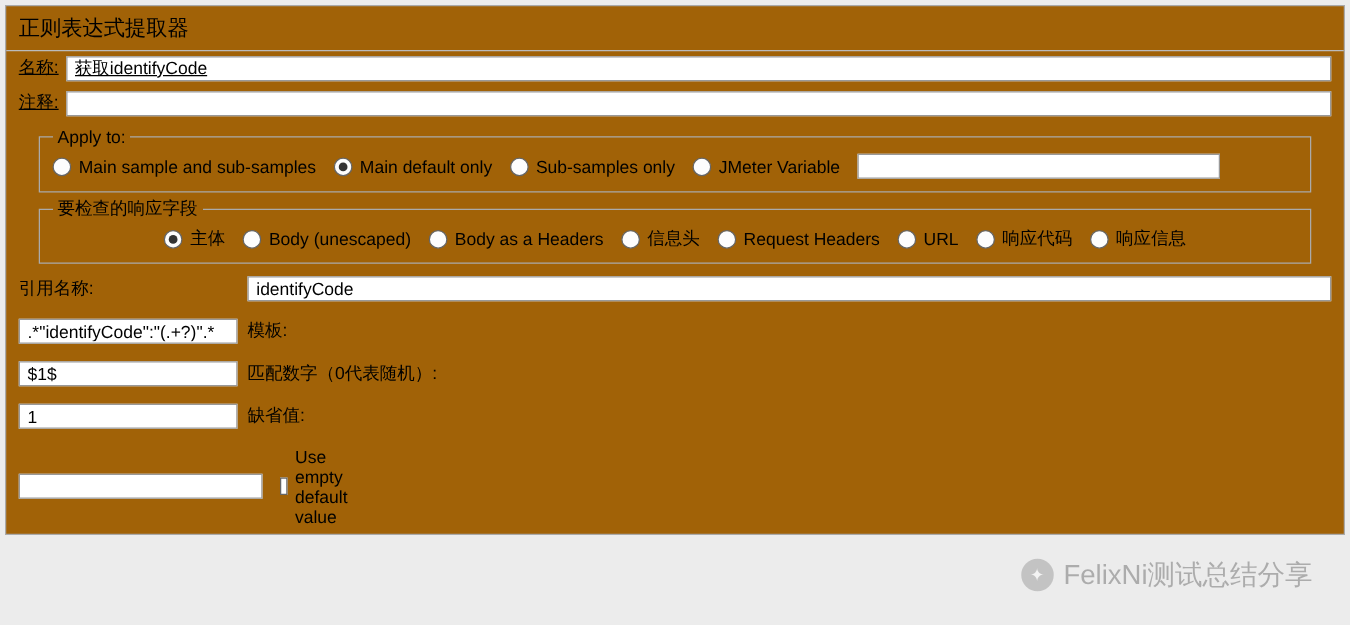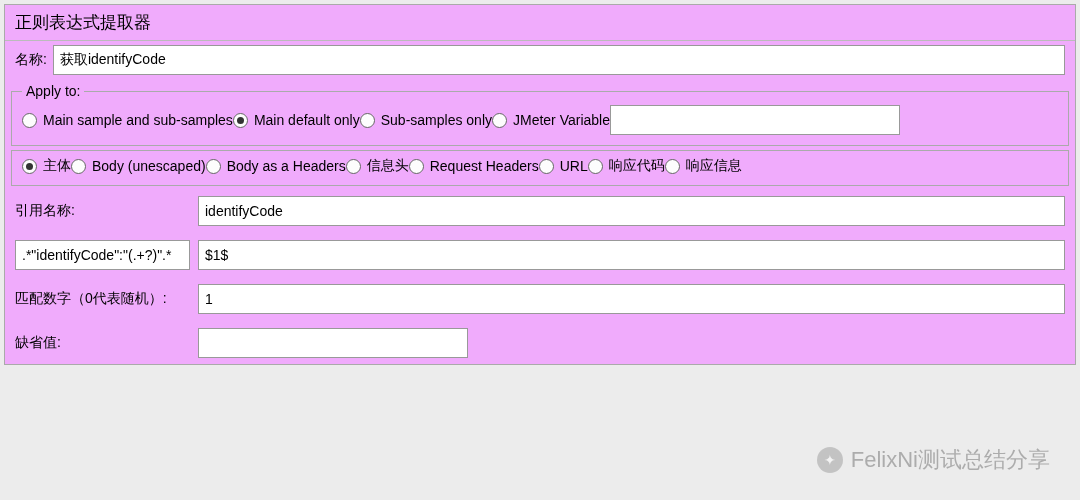--- a/index.html
+++ b/index.html
@@ -11,60 +11,62 @@
     background: #ececec;
     color: #000;
     width: 1080px;
     height: 500px;
     overflow: hidden;
     position: relative;
   }
   .panel {
     border: 1px solid #aaa;
     margin: 4px;
-    background: #f0abfc;
+    background: #a16207;
   }
   .panel-title {
     padding: 6px 10px;
     font-size: 17px;
     border-bottom: 1px solid #bbb;
   }
   .row {
     display: flex;
-    align-items: center;
     padding: 4px 10px;
     gap: 6px;
+    text-decoration: underline;
   }
   .row label.lbl {
     white-space: nowrap;
     font-size: 14px;
   }
   input[type="text"] {
     font-size: 14px;
     padding: 3px 6px;
     border: 1px solid #999;
     background: #fff;
-    height: 30px;
+    height: 20px;
   }
   input[type="text"].flex { flex: 1; }
   fieldset {
     border: 1px solid #aaa;
-    margin: 4px 6px;
+    margin: 4px 26px;
     padding: 6px 10px 10px 10px;
   }
   fieldset legend {
     font-size: 14px;
     padding: 0 4px;
   }
   .radio-row {
     display: flex;
     align-items: center;
+    gap: 14px;
     flex-wrap: wrap;
   }
   .radio-row.center {
+    justify-content: center;
   }
   .radio {
     display: inline-flex;
     align-items: center;
     gap: 6px;
     cursor: pointer;
     font-size: 14px;
     white-space: nowrap;
   }
   .radio .dot {
@@ -138,20 +140,24 @@
 <body>
 
 <div class="panel">
   <div class="panel-title">正则表达式提取器</div>
 
   <div class="row">
     <label class="lbl">名称:</label>
     <input type="text" class="flex" value="获取identifyCode" style="">
   </div>
 
+  <div class="row">
+    <label class="lbl">注释:</label>
+    <input type="text" class="flex" value="" style="">
+  </div>
 
   <fieldset>
     <legend>Apply to:</legend>
     <div class="radio-row">
       <span class="radio">
         <span class="dot"></span>
         <span>Main sample and sub-samples</span>
       </span>
       <span class="radio selected">
         <span class="dot">
@@ -165,20 +171,21 @@
       </span>
       <span class="radio">
         <span class="dot"></span>
         <span>JMeter Variable</span>
       </span>
       <input type="text" class="jmeter-var-input" value="" style="">
     </div>
   </fieldset>
 
   <fieldset>
+    <legend>要检查的响应字段</legend>
     <div class="radio-row center">
       <span class="radio selected">
         <span class="dot">
             <span class="inner"></span>
           </span>
         <span>主体</span>
       </span>
       <span class="radio">
         <span class="dot"></span>
         <span>Body (unescaped)</span>
@@ -209,28 +216,33 @@
       </span>
     </div>
   </fieldset>
 
   <div class="form-grid">
     <div class="glabel">引用名称:</div>
     <input type="text" class="flex" value="identifyCode" style="">
 
     <input type="text" class="flex" value=".*&quot;identifyCode&quot;:&quot;(.+?)&quot;.*" style="">
 
+    <div class="glabel">模板:</div>
     <input type="text" class="flex" value="$1$" style="">
 
     <div class="glabel">匹配数字（0代表随机）:</div>
     <input type="text" class="flex" value="1" style="">
 
     <div class="glabel">缺省值:</div>
     <div style="display:flex;align-items:center;gap:14px;">
       <input type="text" class="short-input" value="" style="">
+      <span class="checkbox">
+        <span class="box"></span>
+        <span>Use empty default value</span>
+      </span>
     </div>
   </div>
 </div>
 
 <div class="watermark">
   <span class="circ">✦</span>
   <span>FelixNi测试总结分享</span>
 </div>
 
 </body></html>

